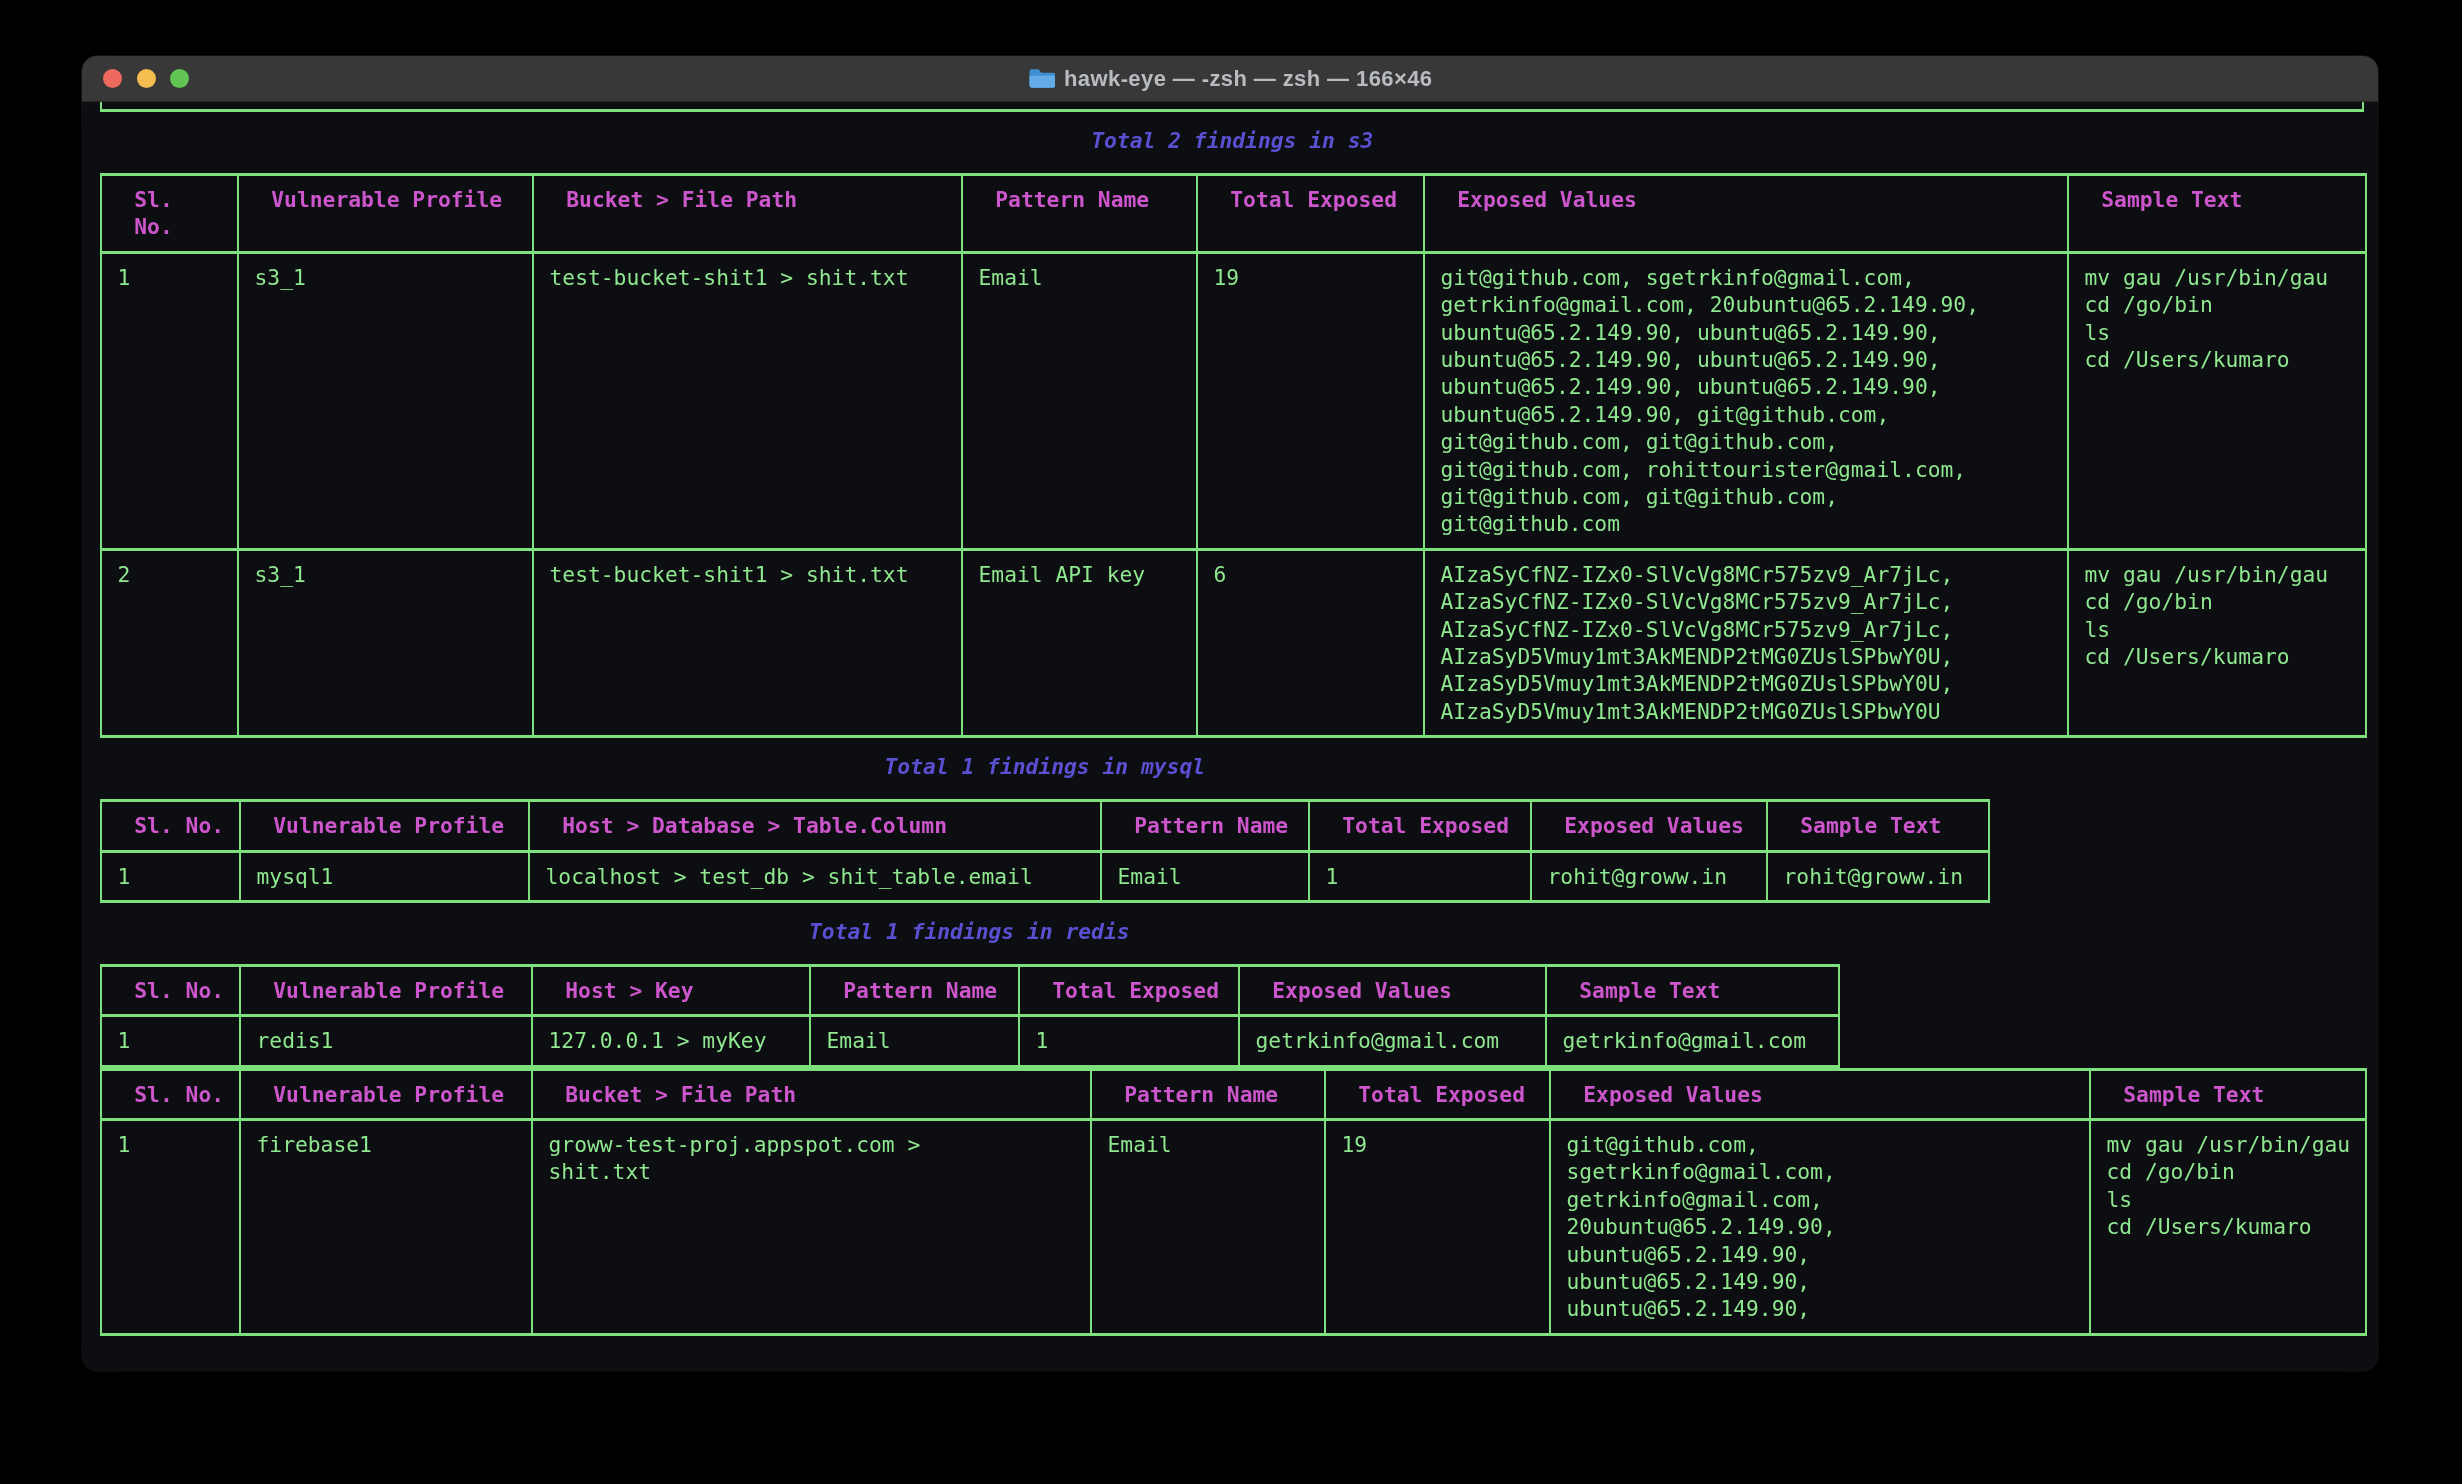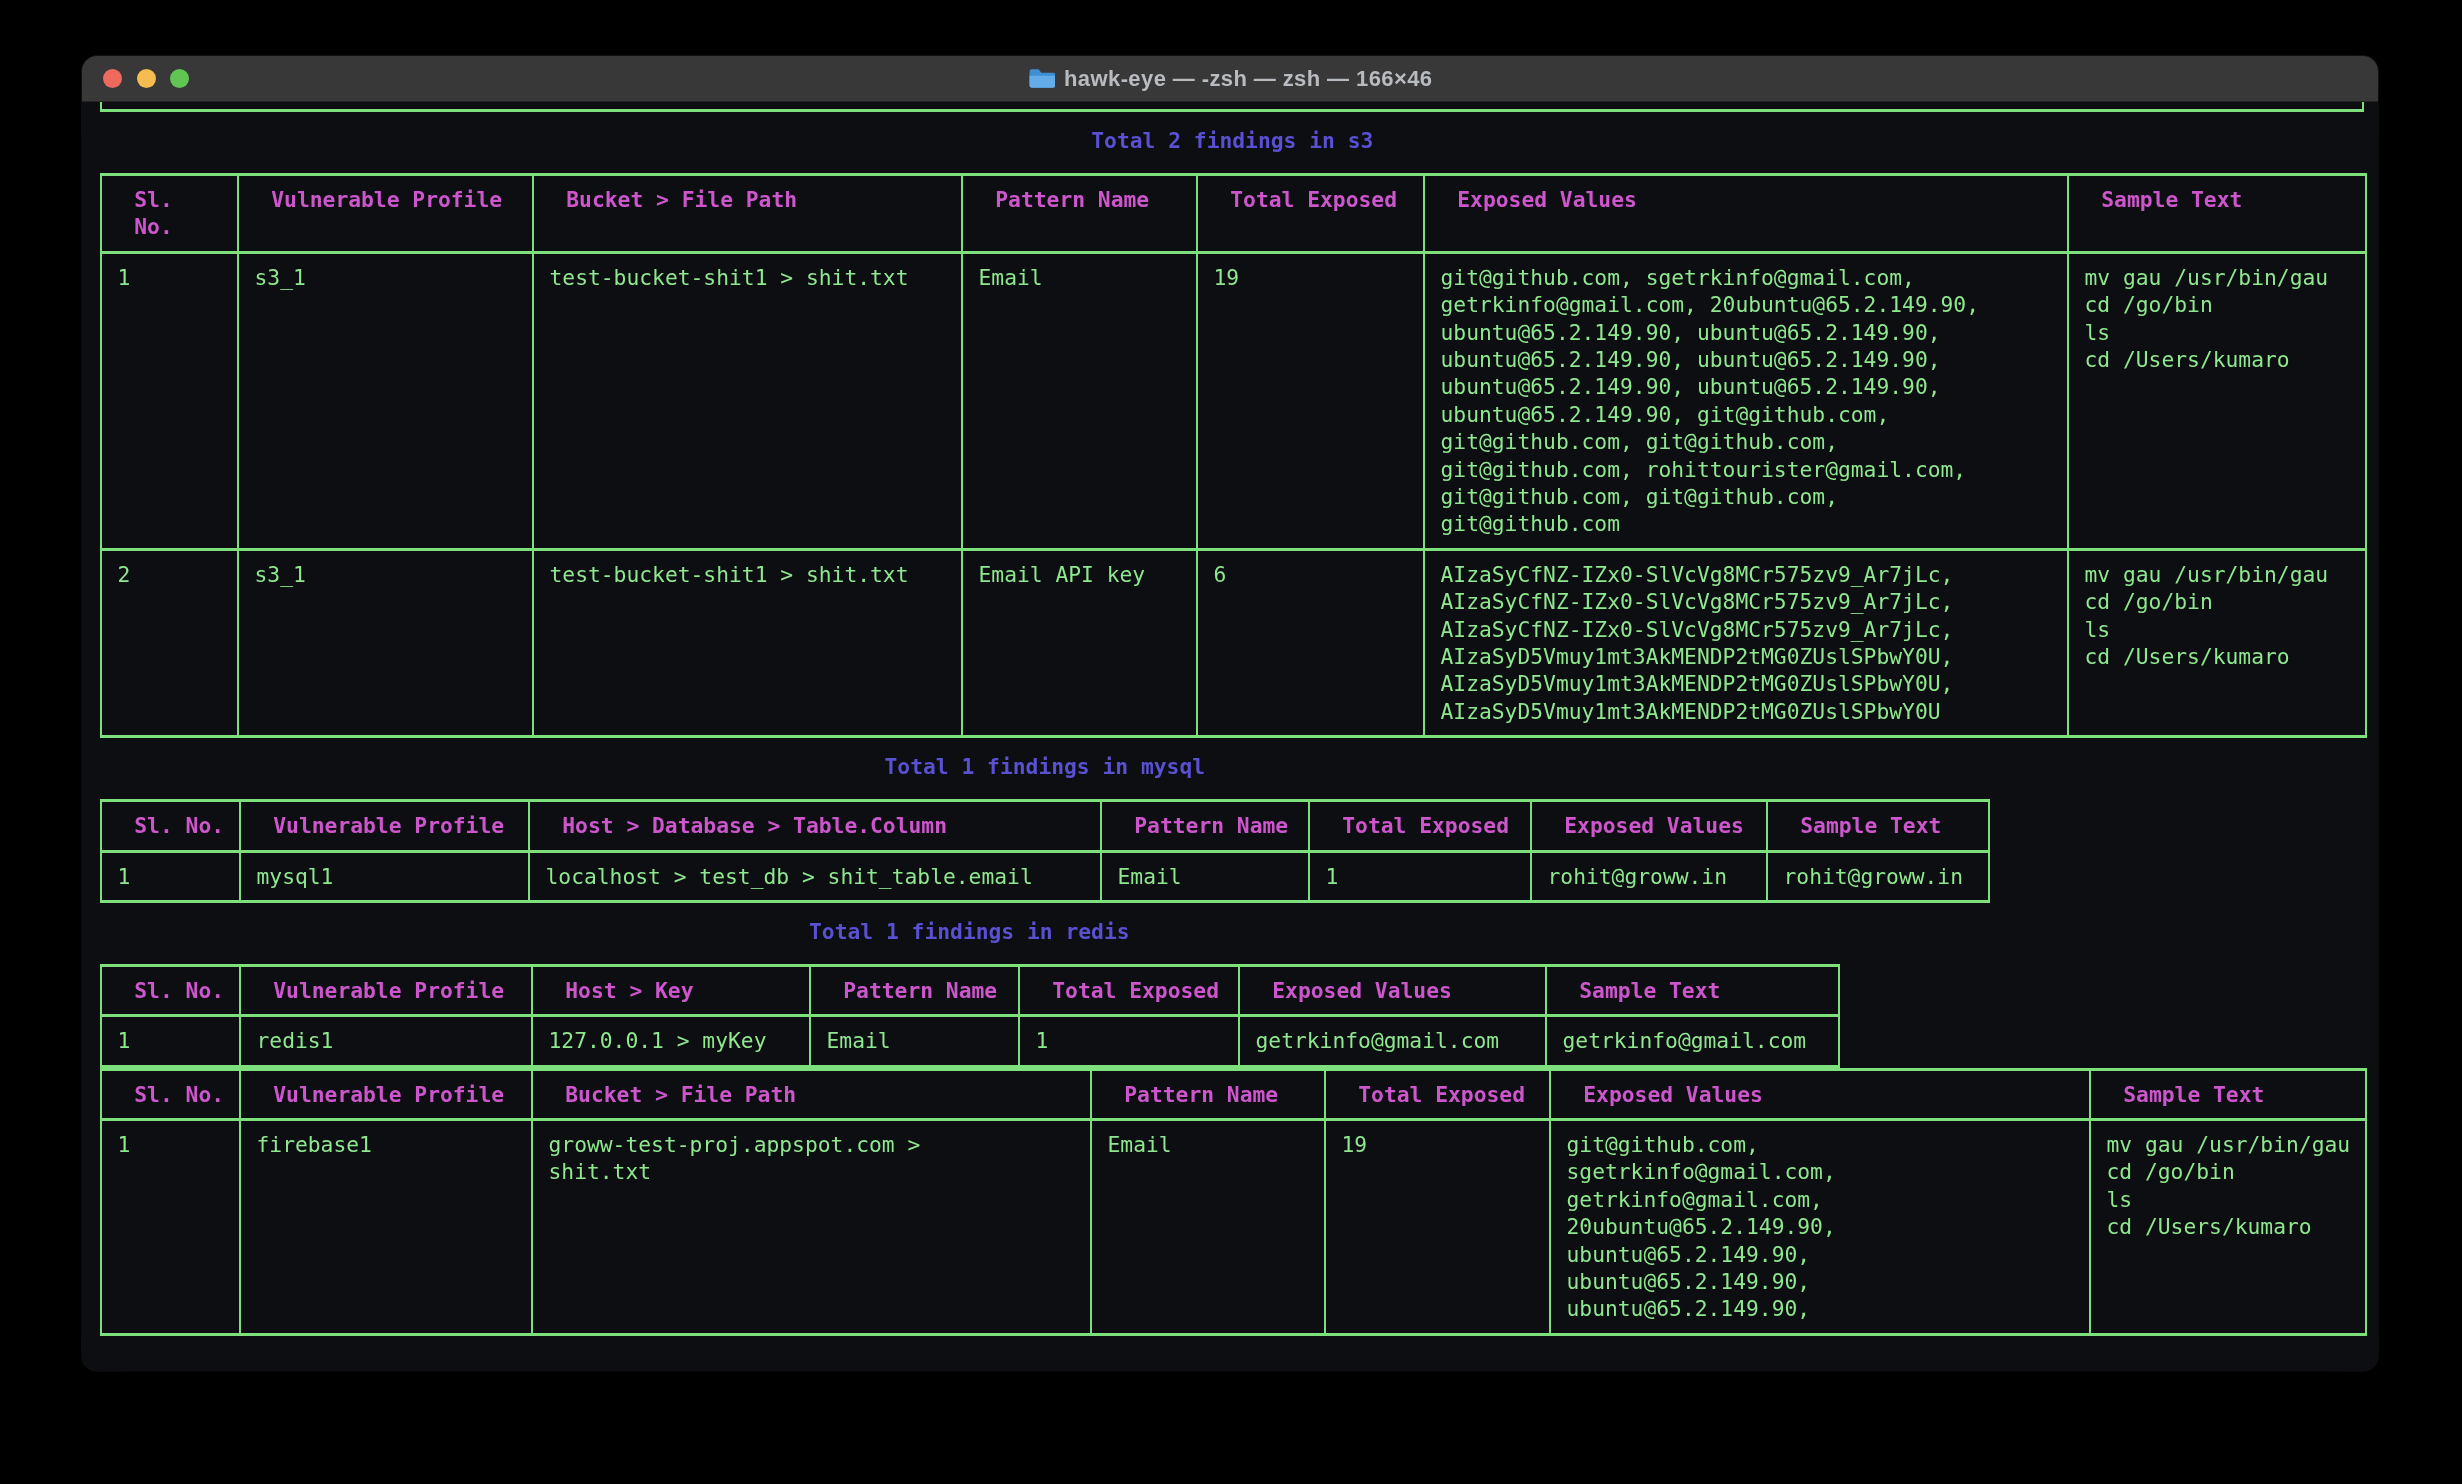--- a/index.html
+++ b/index.html
@@ -52,21 +52,21 @@
   }
 
   .partial-box{
     width:2264px;height:10px;
     border-left:2.3px solid var(--border-green);
     border-right:2.3px solid var(--border-green);
     border-bottom:3.8px solid var(--border-green);
   }
 
   .section-title{
-    text-align:center;font-weight:bold;
+    text-align:center;font-weight:bold;font-style:italic;
     color:var(--section-title-blue);
     margin:15.2px 0 18.3px 0;font-size:21.3px;line-height:27.4px;
   }
 
   table.findings-table{
     border-collapse:collapse;table-layout:fixed;
     border-top:3.8px solid var(--border-green);
     border-bottom:3.8px solid var(--border-green);
     border-left:2.3px solid var(--border-green);
     border-right:2.3px solid var(--border-green);

